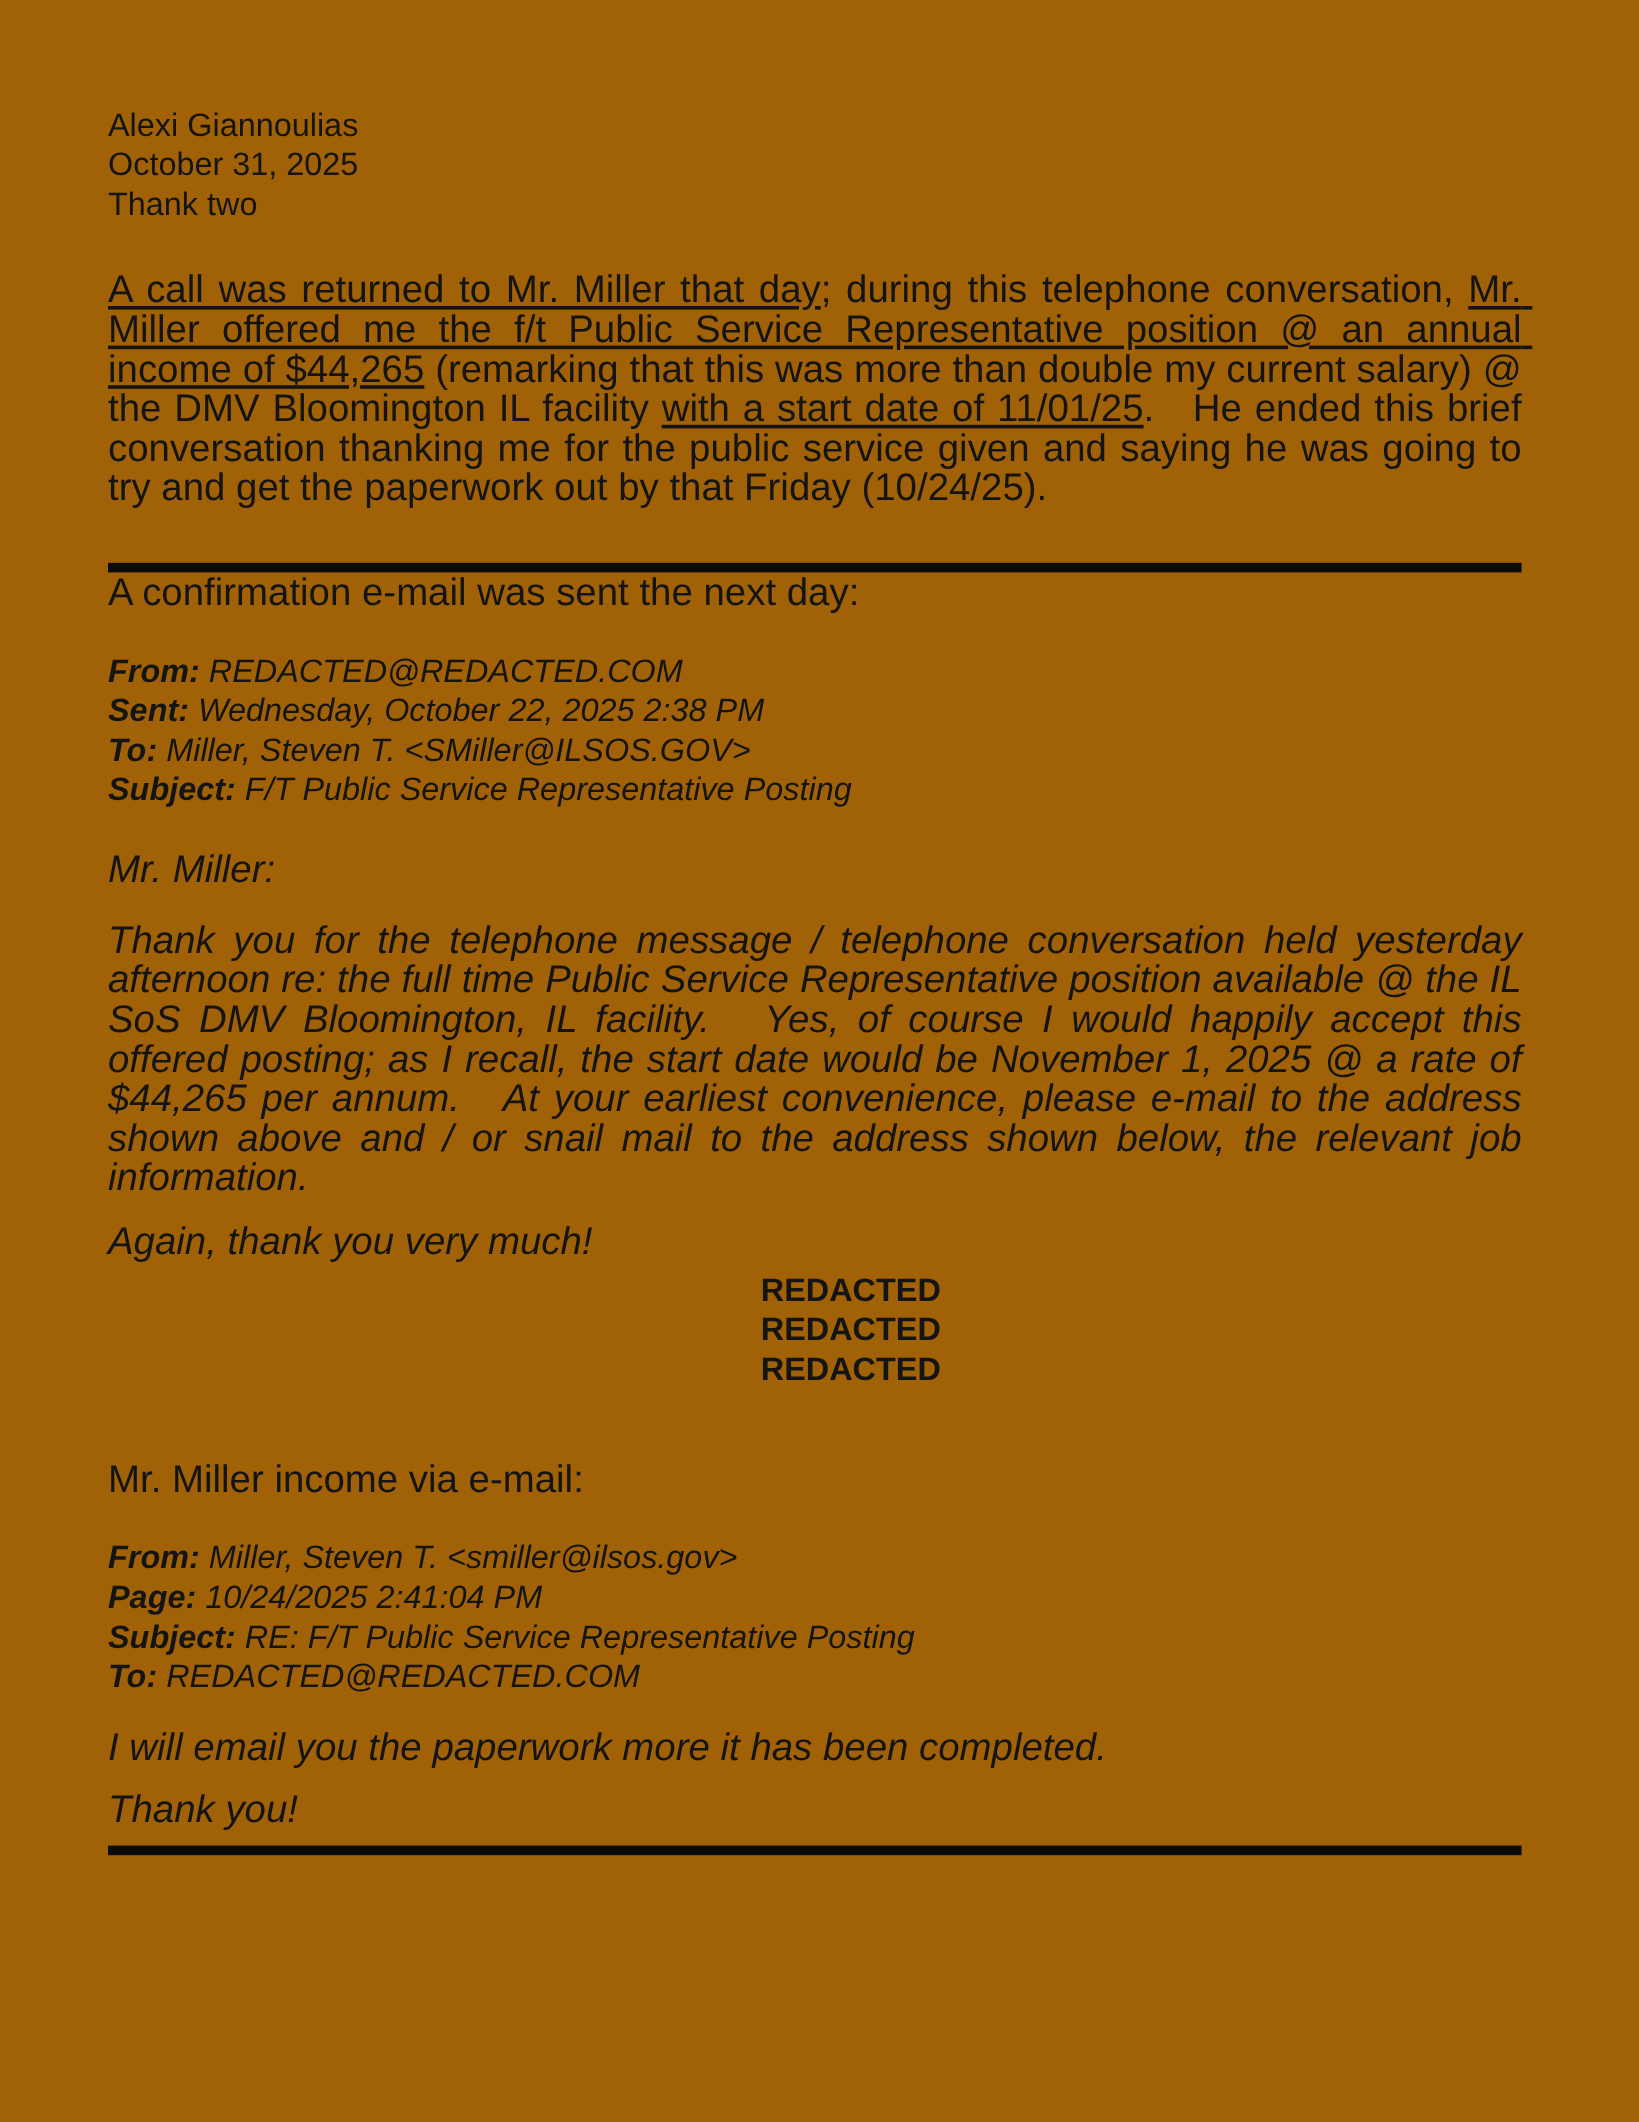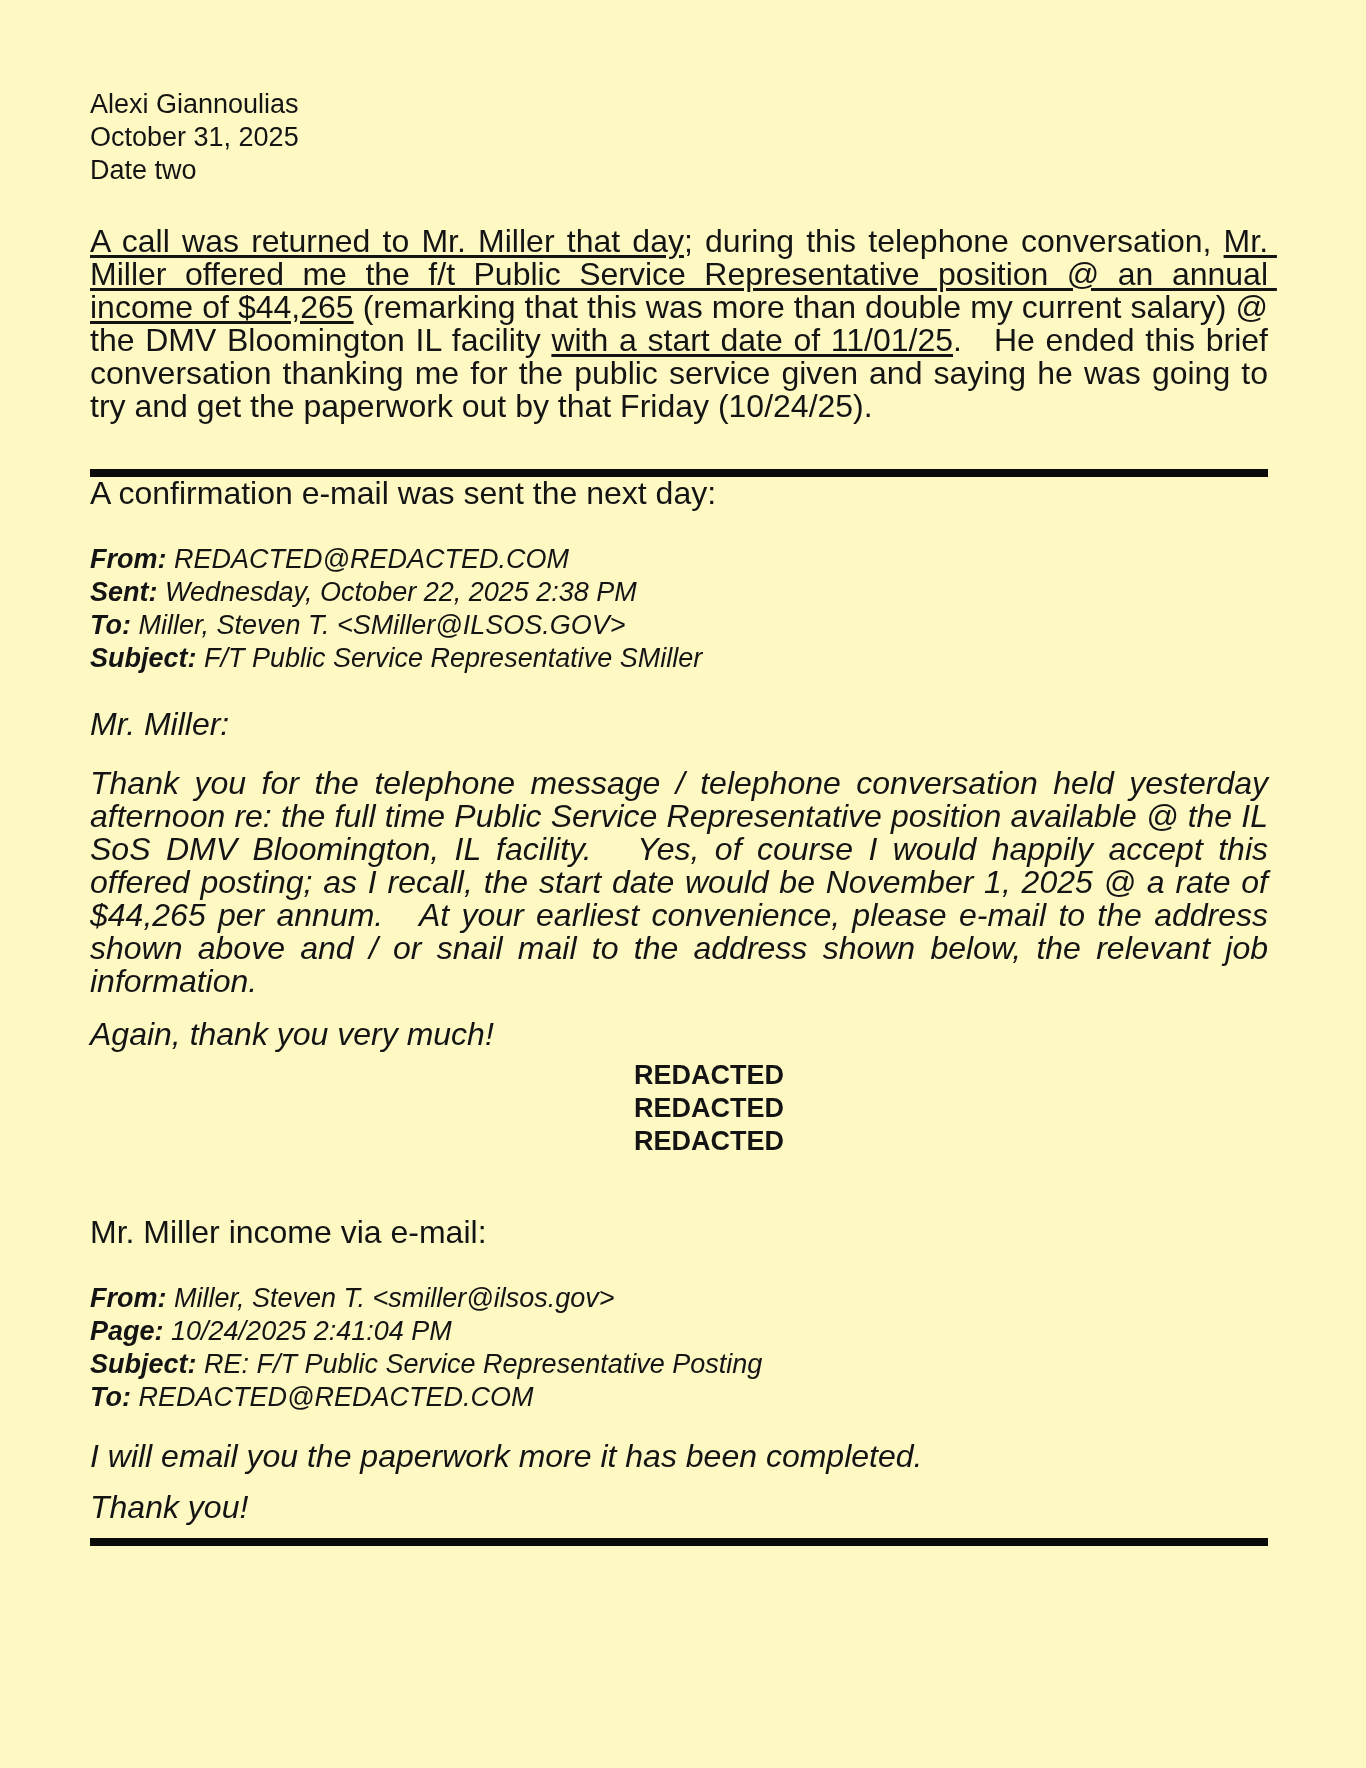--- a/index.html
+++ b/index.html
@@ -8,21 +8,21 @@
     width: 1366px;
     min-height: 1768px;
     font-family: "Liberation Sans", "DejaVu Sans", sans-serif;
     color: #141414;
     -webkit-font-smoothing: antialiased;
   }
   .page {
     width: 1366px;
     height: 1768px;
     padding: 88px 98px 0 90px;
-    background: #fef9c3;
+    background: #a16207;
     overflow: hidden;
   }
   .line { font-size: 27px; line-height: 33px; }
   .header-block { margin-bottom: 0; }
   .para {
     font-size: 32px;
     line-height: 33px;
     white-space: pre-wrap;
   }
   .justify { text-align: justify; }
@@ -57,35 +57,35 @@
   .reply-body2 { margin-top: 18px; }
 </style>
 </head>
 <body>
 
 <div class="page">
 
   <div class="header-block">
     <div class="line">Alexi Giannoulias</div>
     <div class="line">October 31, 2025</div>
-    <div class="line">Date two</div>
+    <div class="line">Thank two</div>
   </div>
 
   <p class="para justify narrative"><span class="u">A call was returned to Mr. Miller that day</span><span>; during this telephone conversation, </span><span class="u">Mr. Miller offered me the f/t Public Service Representative position @ an annual income of $44,265</span><span> (remarking that this was more than double my current salary) @ the DMV Bloomington IL facility </span><span class="u">with a start date of 11/01/25</span><span>.   He ended this brief conversation thanking me for the public service given and saying he was going to try and get the paperwork out by that Friday (10/24/25).</span></p>
 
   <div class="rule rule-top"></div>
 
   <p class="para intro">A confirmation e-mail was sent the next day:</p>
 
   <div class="email">
     <div class="email-headers">
       <div class="email-row"><span class="lbl">From:</span> <span>REDACTED@REDACTED.COM</span></div>
       <div class="email-row"><span class="lbl">Sent:</span> <span>Wednesday, October 22, 2025 2:38 PM</span></div>
       <div class="email-row"><span class="lbl">To:</span> <span>Miller, Steven T. &lt;SMiller@ILSOS.GOV&gt;</span></div>
-      <div class="email-row"><span class="lbl">Subject:</span> <span>F/T Public Service Representative SMiller</span></div>
+      <div class="email-row"><span class="lbl">Subject:</span> <span>F/T Public Service Representative Posting</span></div>
     </div>
 
     <p class="para salutation">Mr. Miller:</p>
 
     <p class="para justify email-body">Thank you for the telephone message / telephone conversation held yesterday afternoon re: the full time Public Service Representative position available @ the IL SoS DMV Bloomington, IL facility.   Yes, of course I would happily accept this offered posting; as I recall, the start date would be November 1, 2025 @ a rate of $44,265 per annum.   At your earliest convenience, please e-mail to the address shown above and / or snail mail to the address shown below, the relevant job information.</p>
 
     <p class="para closing">Again, thank you very much!</p>
 
     <div class="signature-block">
       <div class="line">REDACTED</div>

